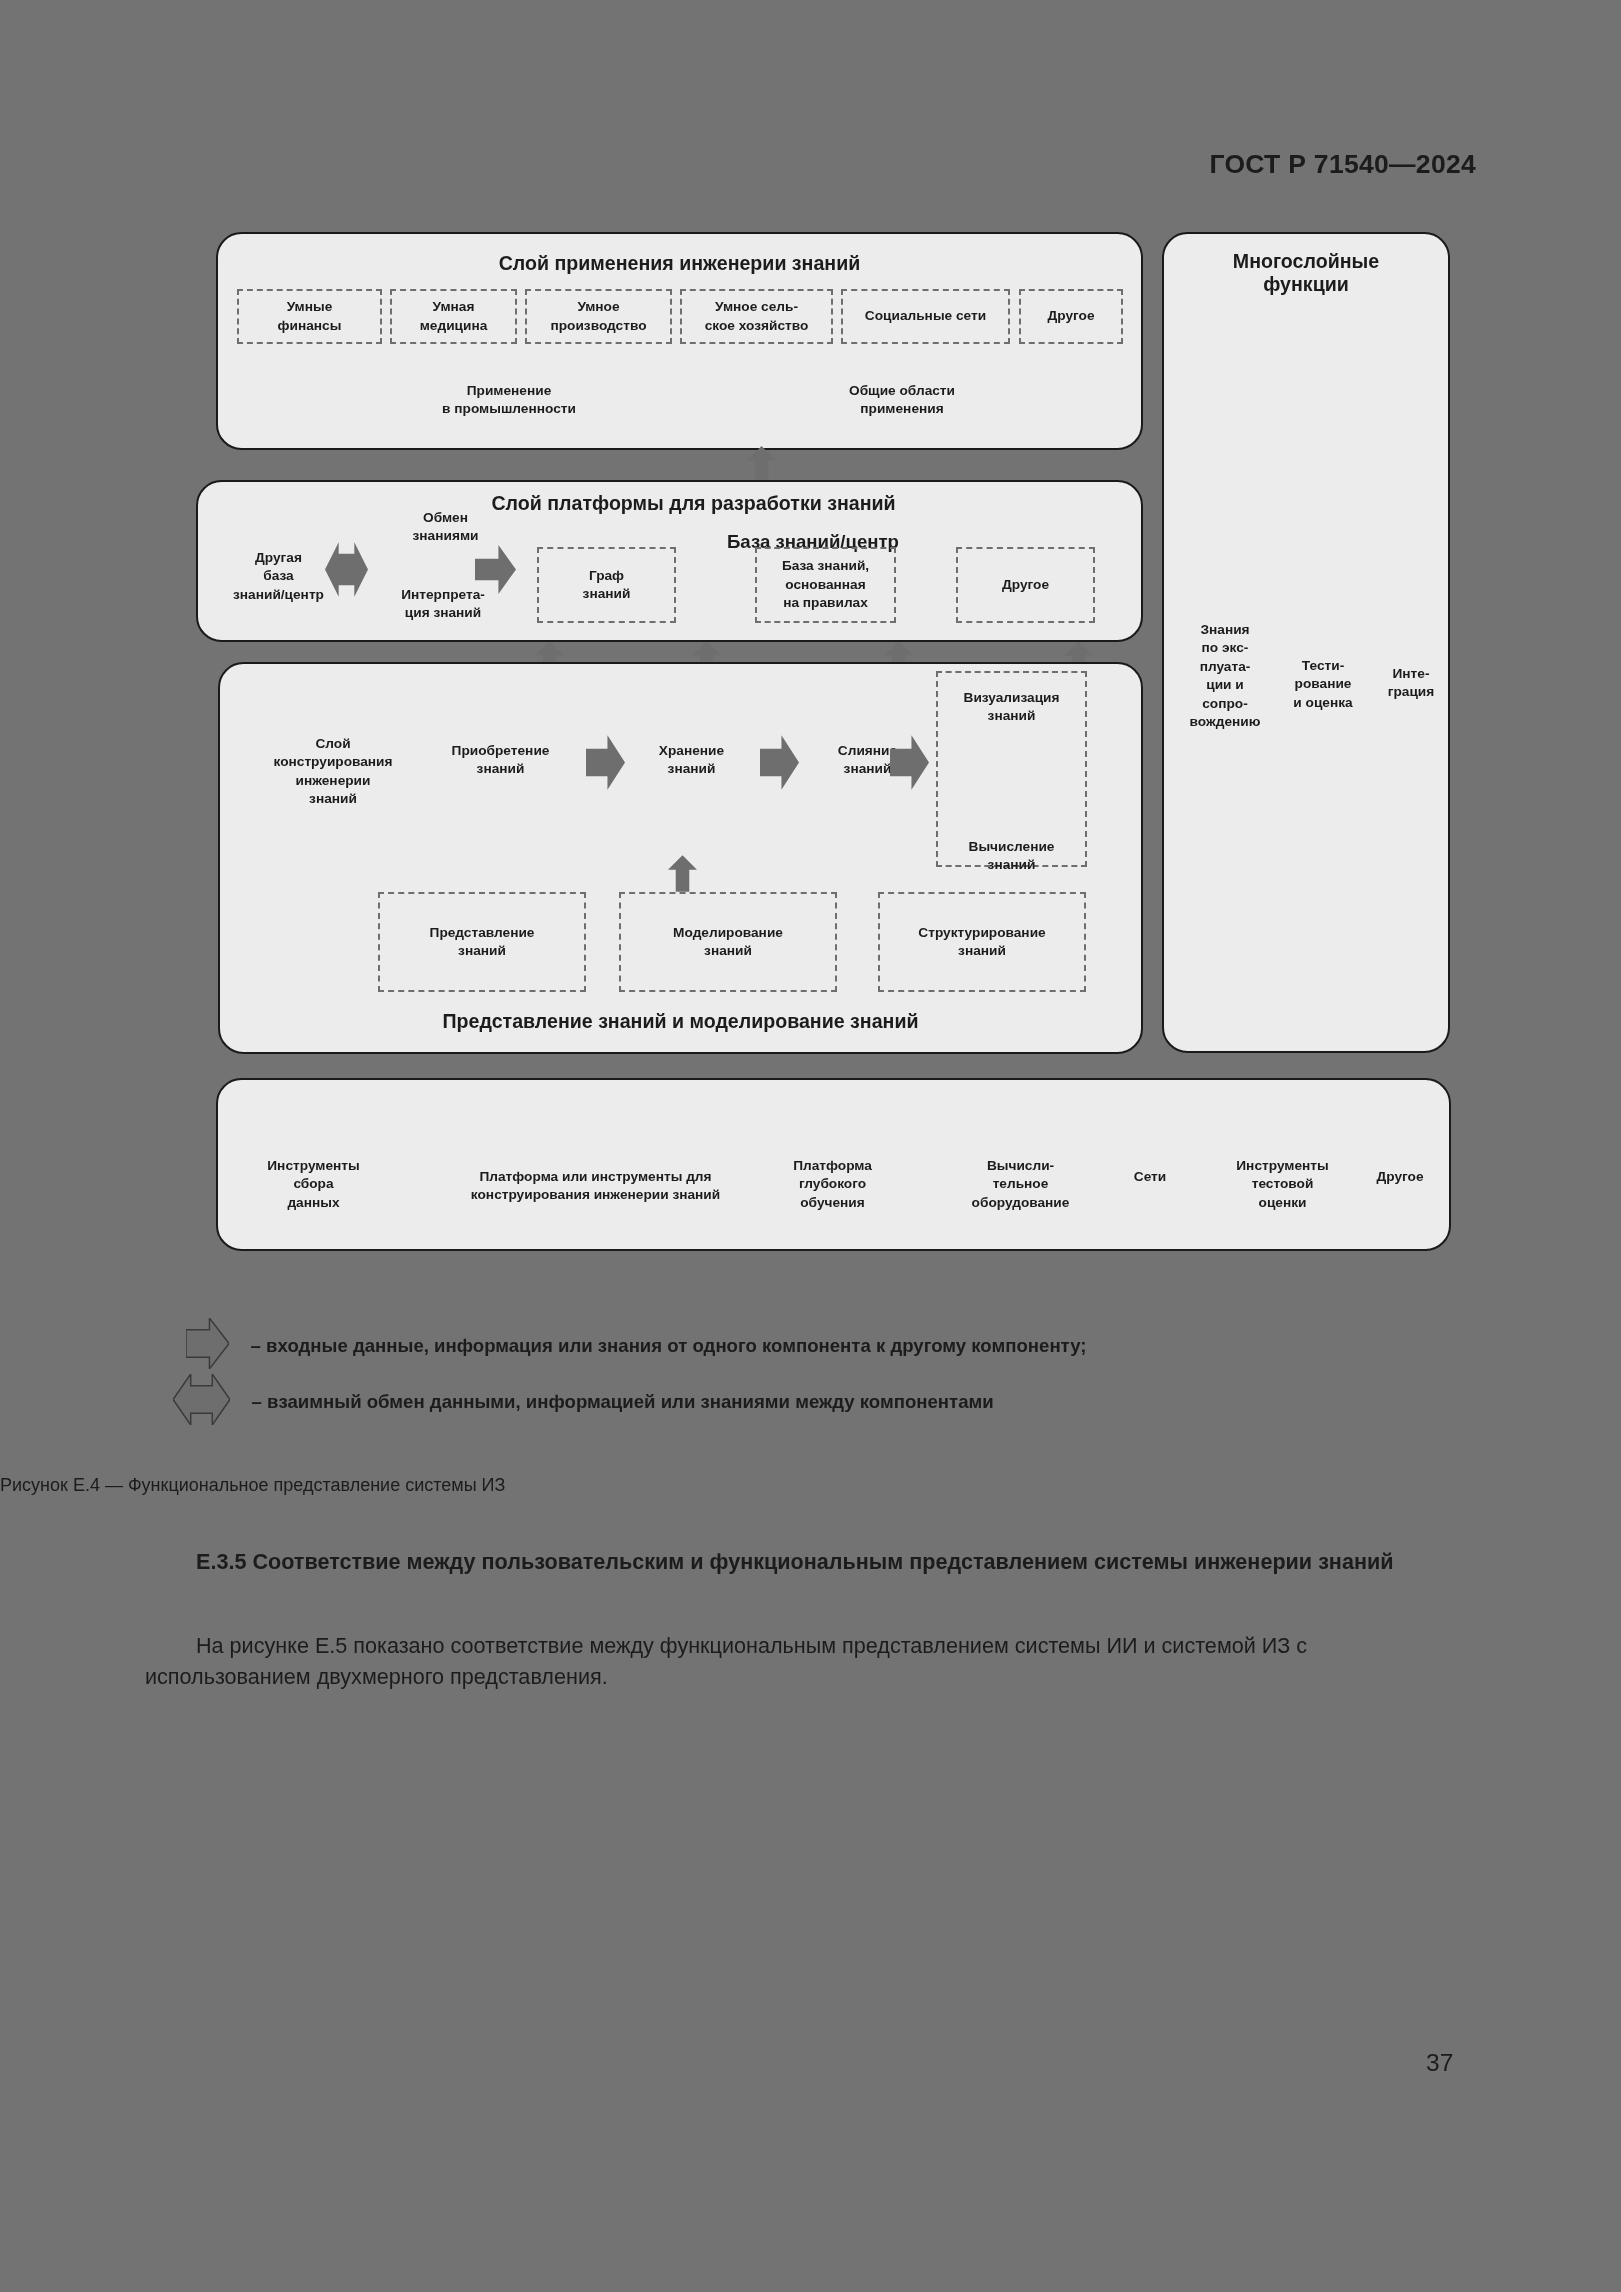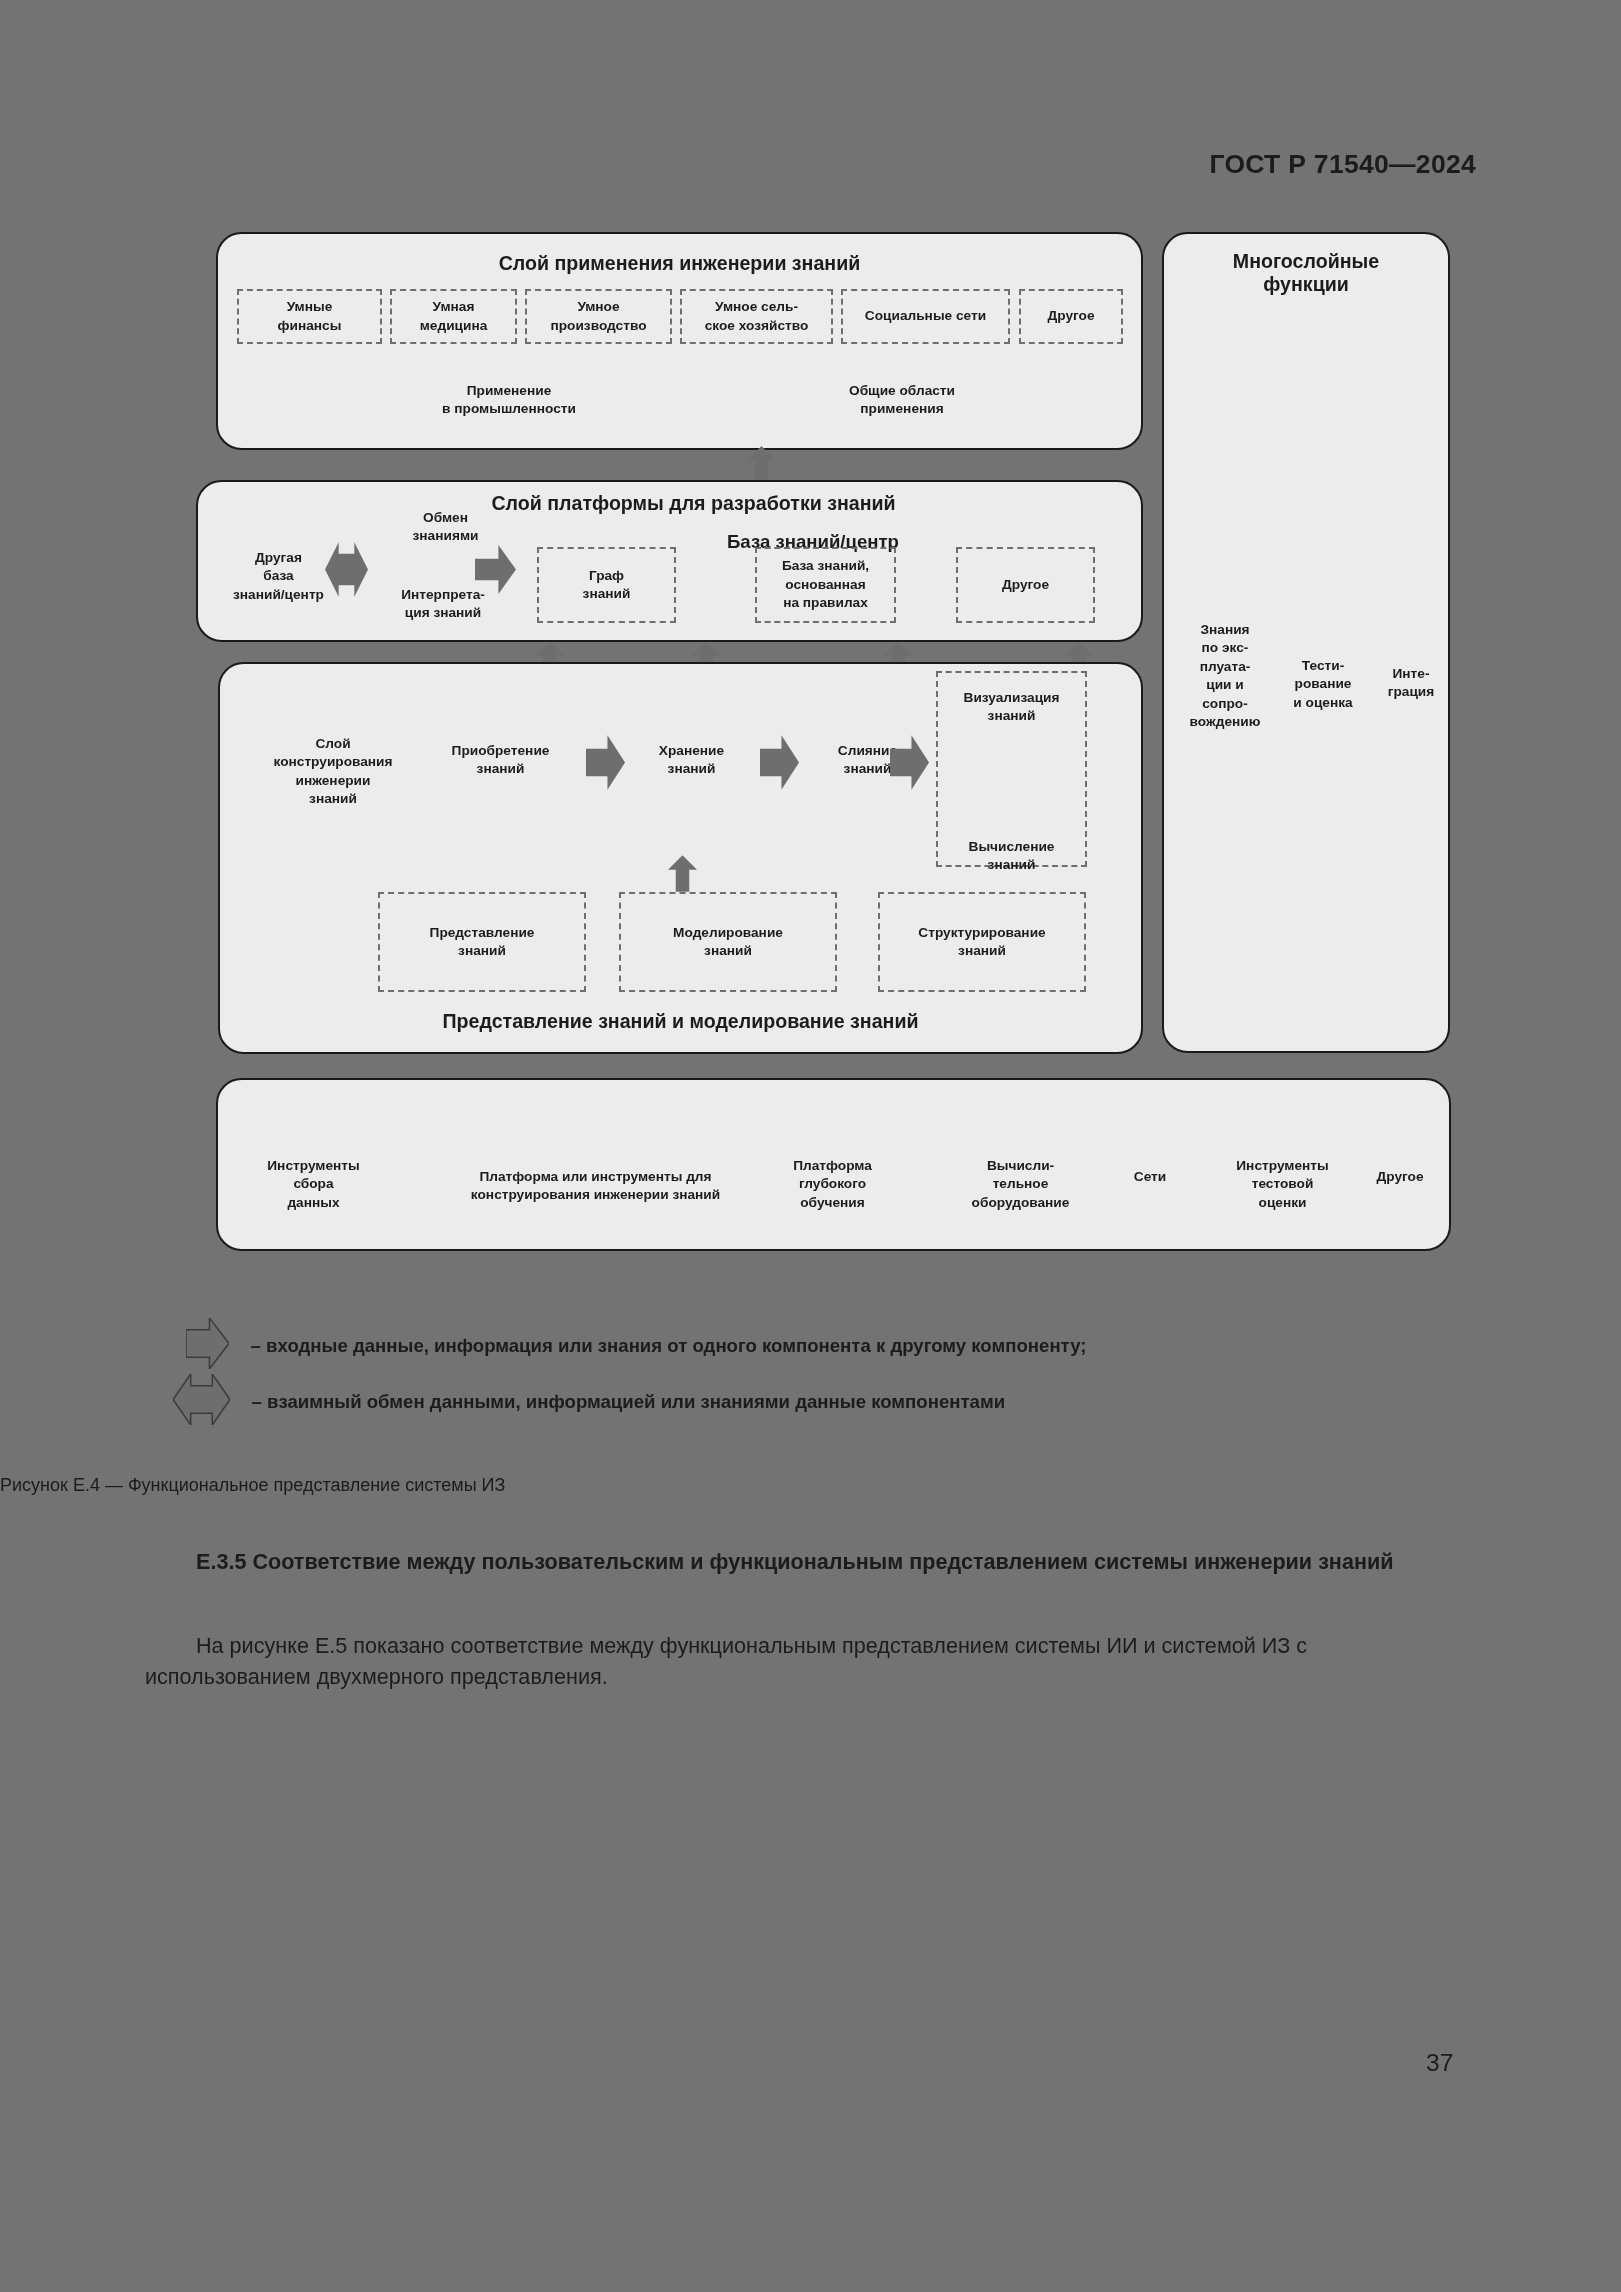--- a/index.html
+++ b/index.html
@@ -284,21 +284,21 @@
       </span>
       <span class="legend-text">– входные данные, информация или знания от одного компонента к другому компоненту;</span>
     </div>
 
     <div class="legend-row" style="left:173px; top:1374px;">
       <span>
         <svg width="57" height="51" viewBox="0 0 58 52">
           <polygon points="0,26 18,0 18,12 40,12 40,0 58,26 40,52 40,40 18,40 18,52" fill="#6e6e6e" stroke="#3a3a3a" stroke-width="1.5"></polygon>
         </svg>
       </span>
-      <span class="legend-text">– взаимный обмен данными, информацией или знаниями данные компонентами</span>
+      <span class="legend-text">– взаимный обмен данными, информацией или знаниями между компонентами</span>
     </div>
 
     <div class="caption" style="top:1475px;">Рисунок Е.4 — Функциональное представление системы ИЗ</div>
 
   </div>
 
   <div class="body-block" style="top:1547px;">
     <span class="indent"></span><span class="body-head">Е.3.5</span><span class="body-head">&nbsp;</span><span class="body-head">Соответствие между пользовательским и функциональным представлением системы инженерии знаний</span>
   </div>
 

